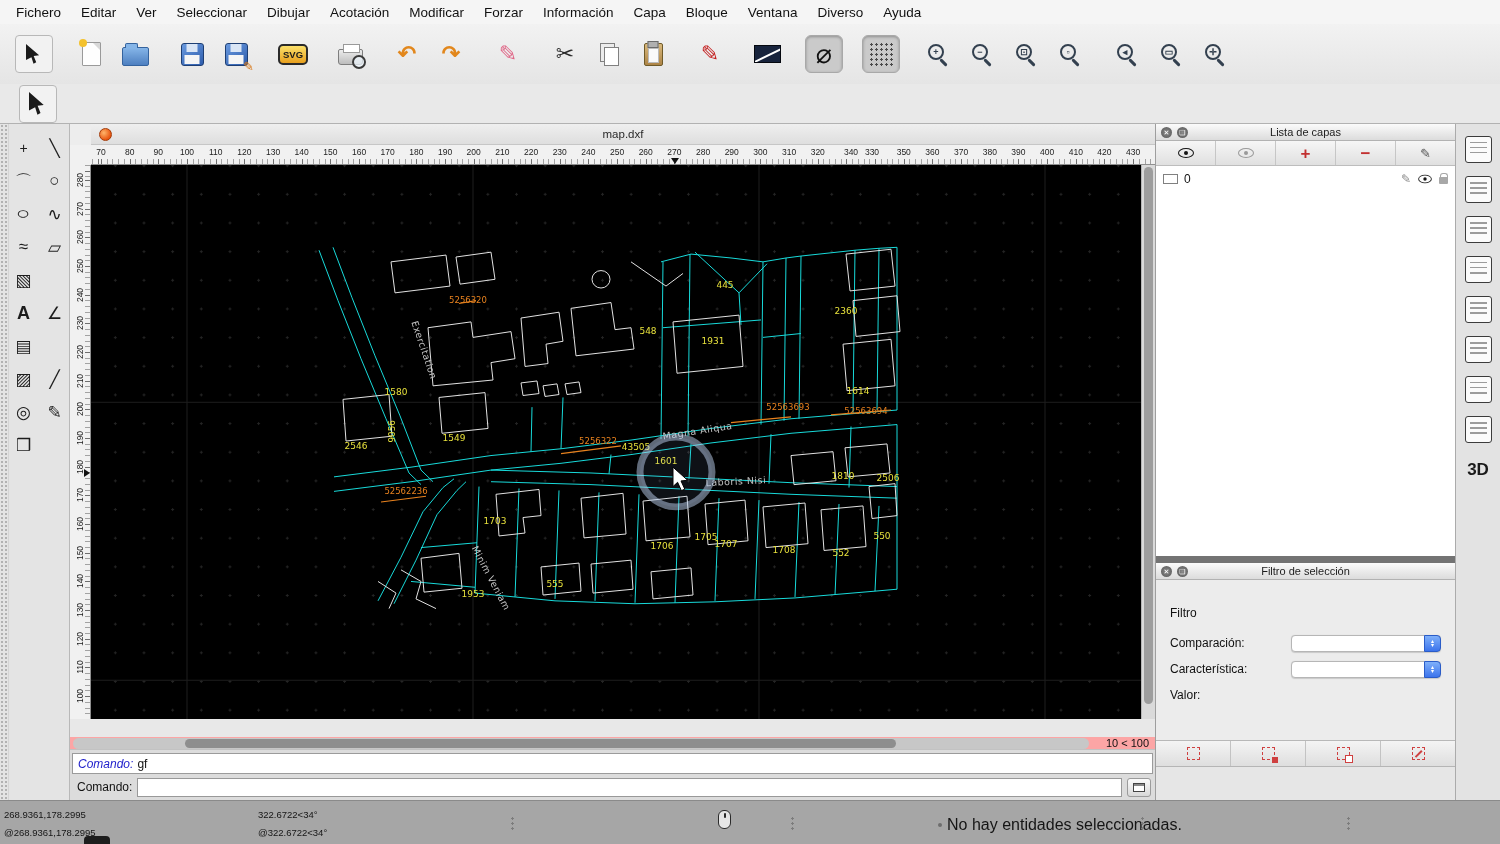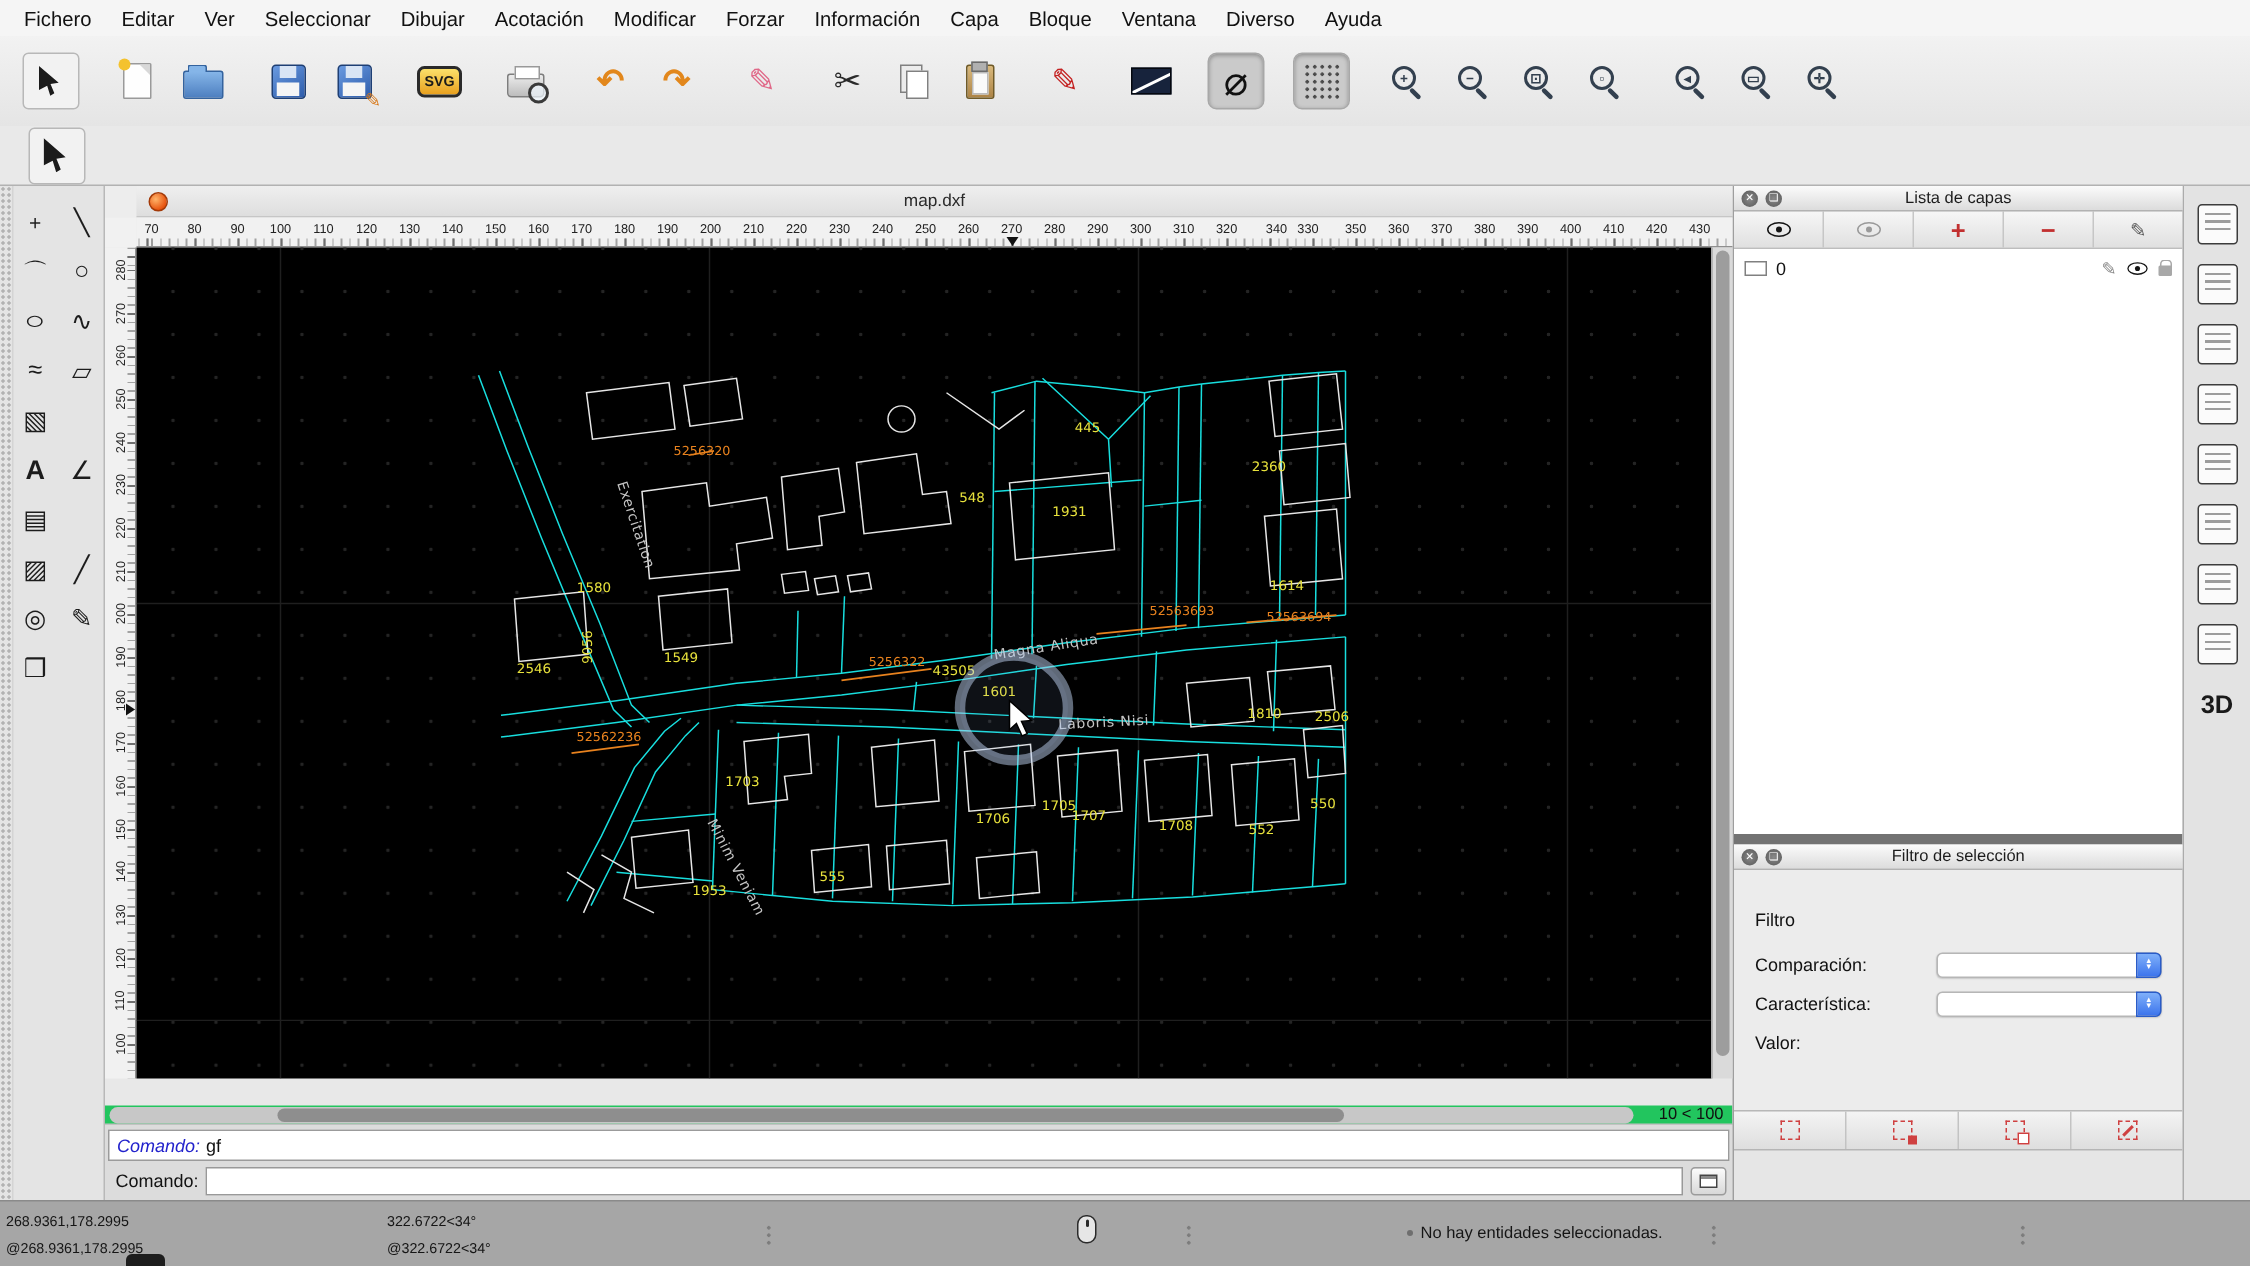--- a/index.html
+++ b/index.html
@@ -123,21 +123,21 @@
     border-top:4px solid transparent; border-bottom:4px solid transparent;
     border-left:6px solid #111; transform:translateY(-50%); z-index:2; }
   .canvas { flex:1; background:#000; position:relative; overflow:hidden;
     background-image:radial-gradient(circle,#242424 1px,transparent 1.4px);
     background-size:28.67px 28.67px; background-position:10px 15px; }
   .canvas svg { position:absolute; inset:0; width:100%; height:100%; }
   #map text { font-family:"DejaVu Sans", sans-serif; }
   .v-scroll { width:14px; background:#dadada; border-left:1px solid #b5b5b5; position:relative; }
   .vthumb { position:absolute; left:2px; right:2px; top:2px; height:97%;
     background:#9d9d9d; border-radius:6px; }
-  .scroll-row { height:13px; display:flex; align-items:center; background:#22c55e;
+  .scroll-row { height:13px; display:flex; align-items:center; background:#fca5a5;
     border-bottom:1px solid #c2c2c2;margin-top:18px; }
   .h-scroll { flex:1; height:11px; margin-left:3px; background:#c7c7c7; border-radius:6px;
     position:relative; }
   .hthumb { position:absolute; top:1px; bottom:1px; left:11%; width:70%;
     background:#8e8e8e; border-radius:5px; }
   .zoom-label { width:66px; text-align:right; font-size:11px; color:#111; padding-right:6px; }
 
   .command-area { height:50px; background:#dcdcdc; padding:3px 2px 0 2px; }
   .cmd-history { height:21px; background:#fff; border:1px solid #9b9b9b; font-size:12px;
     display:flex; align-items:center; padding-left:5px; gap:4px; }
@@ -224,21 +224,21 @@
   .fs-3d { font-size:17px; font-weight:bold; color:#1a1a1a; margin-top:4px; }
 
   
   .statusbar { height:44px; background:#a6a6a6; border-top:1px solid #8a8a8a;
     position:relative; font-size:9.5px; color:#151515; }
   .sb-block { position:absolute; top:8px; display:flex; flex-direction:column; gap:7px; }
   .mouse { position:absolute; left:718px; top:9px; width:13px; height:19px;
     border:1.6px solid #2a2a2a; border-radius:6px; background:#e6e6e6; }
   .mouse::before { content:""; position:absolute; left:50%; top:1.5px;
     transform:translateX(-50%); width:2px; height:5px; background:#2a2a2a; border-radius:1px; }
-  .sb-sel { position:absolute; left:938px; top:15px; font-size:11px; display:flex;
+  .sb-sel { position:absolute; left:938px; top:15px; font-size:16px; display:flex;
     align-items:center; gap:5px; }
   .sb-dot { width:4px; height:4px; border-radius:50%; background:#6e6e6e; }
   .grip { position:absolute; top:15px; width:5px; height:15px;
     background-image:radial-gradient(#7c7c7c 1px,transparent 1.2px); background-size:5px 5px; }
   .dock-sliver { position:absolute; left:84px; bottom:0; width:26px; height:8px;
     background:#1d1d1d; border-radius:4px 4px 0 0; }
 </style>
 </head>
 <body>
 

